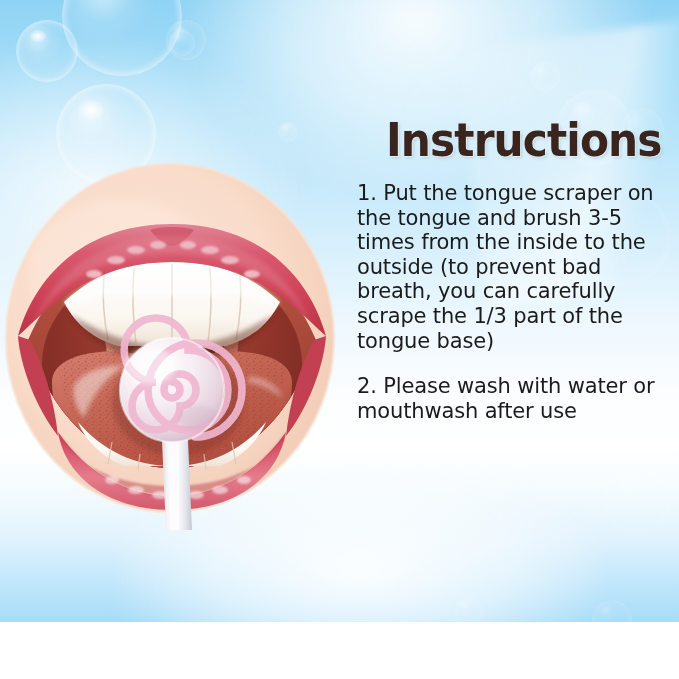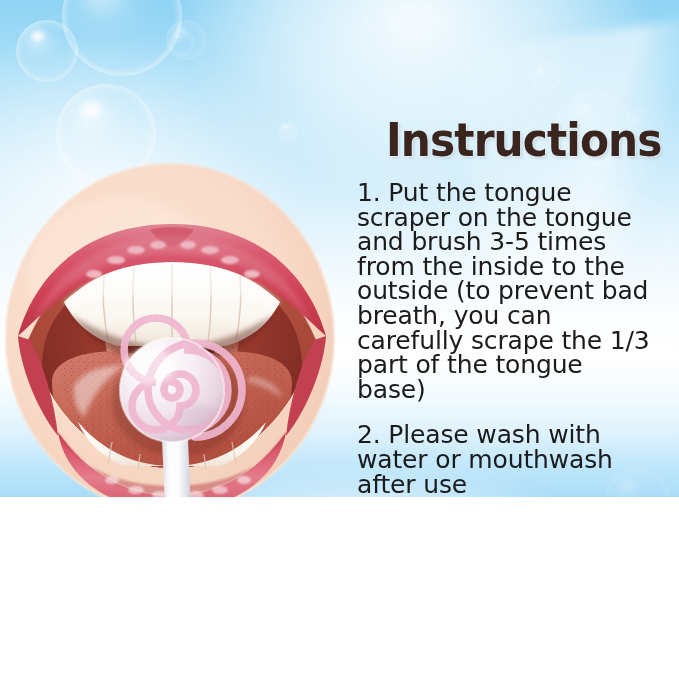--- a/index.html
+++ b/index.html
@@ -3,21 +3,21 @@
 <meta charset="utf-8">
 <title>Instructions</title>
 <style>
   html,body{margin:0;padding:0;}
   body{
     width:679px;height:679px;overflow:hidden;
     font-family:"DejaVu Sans", sans-serif;
     background:#ffffff;
   }
   #poster{
-    position:relative;width:679px;height:497px;overflow:hidden;
+    position:relative;width:679px;height:622px;overflow:hidden;
   }
 
   
   .bg-base{
     position:absolute;inset:0;
     background:
       linear-gradient(to bottom,
         #8fd3f4 0%,
         #9ad8f6 6%,
         #aadff8 14%,
@@ -86,21 +86,21 @@
     transform:scaleX(.90);
     transform-origin:left top;
     text-shadow:1px 1px 0 rgba(255,255,255,.55), 2px 2px 3px rgba(120,140,160,.30);
     white-space:nowrap;
   }
   .body-col{
     position:absolute;left:357px;top:181px;width:300px;
   }
   .para{
     font-family:"DejaVu Sans", sans-serif;
-    font-size:25px;
+    font-size:21px;
     line-height:24.6px;
     color:#1b1b1b;
     margin:0 0 21px 0;
     letter-spacing:-.15px;
   }
   .para:last-child{margin-bottom:0;}
 </style>
 </head>
 <body>
 

